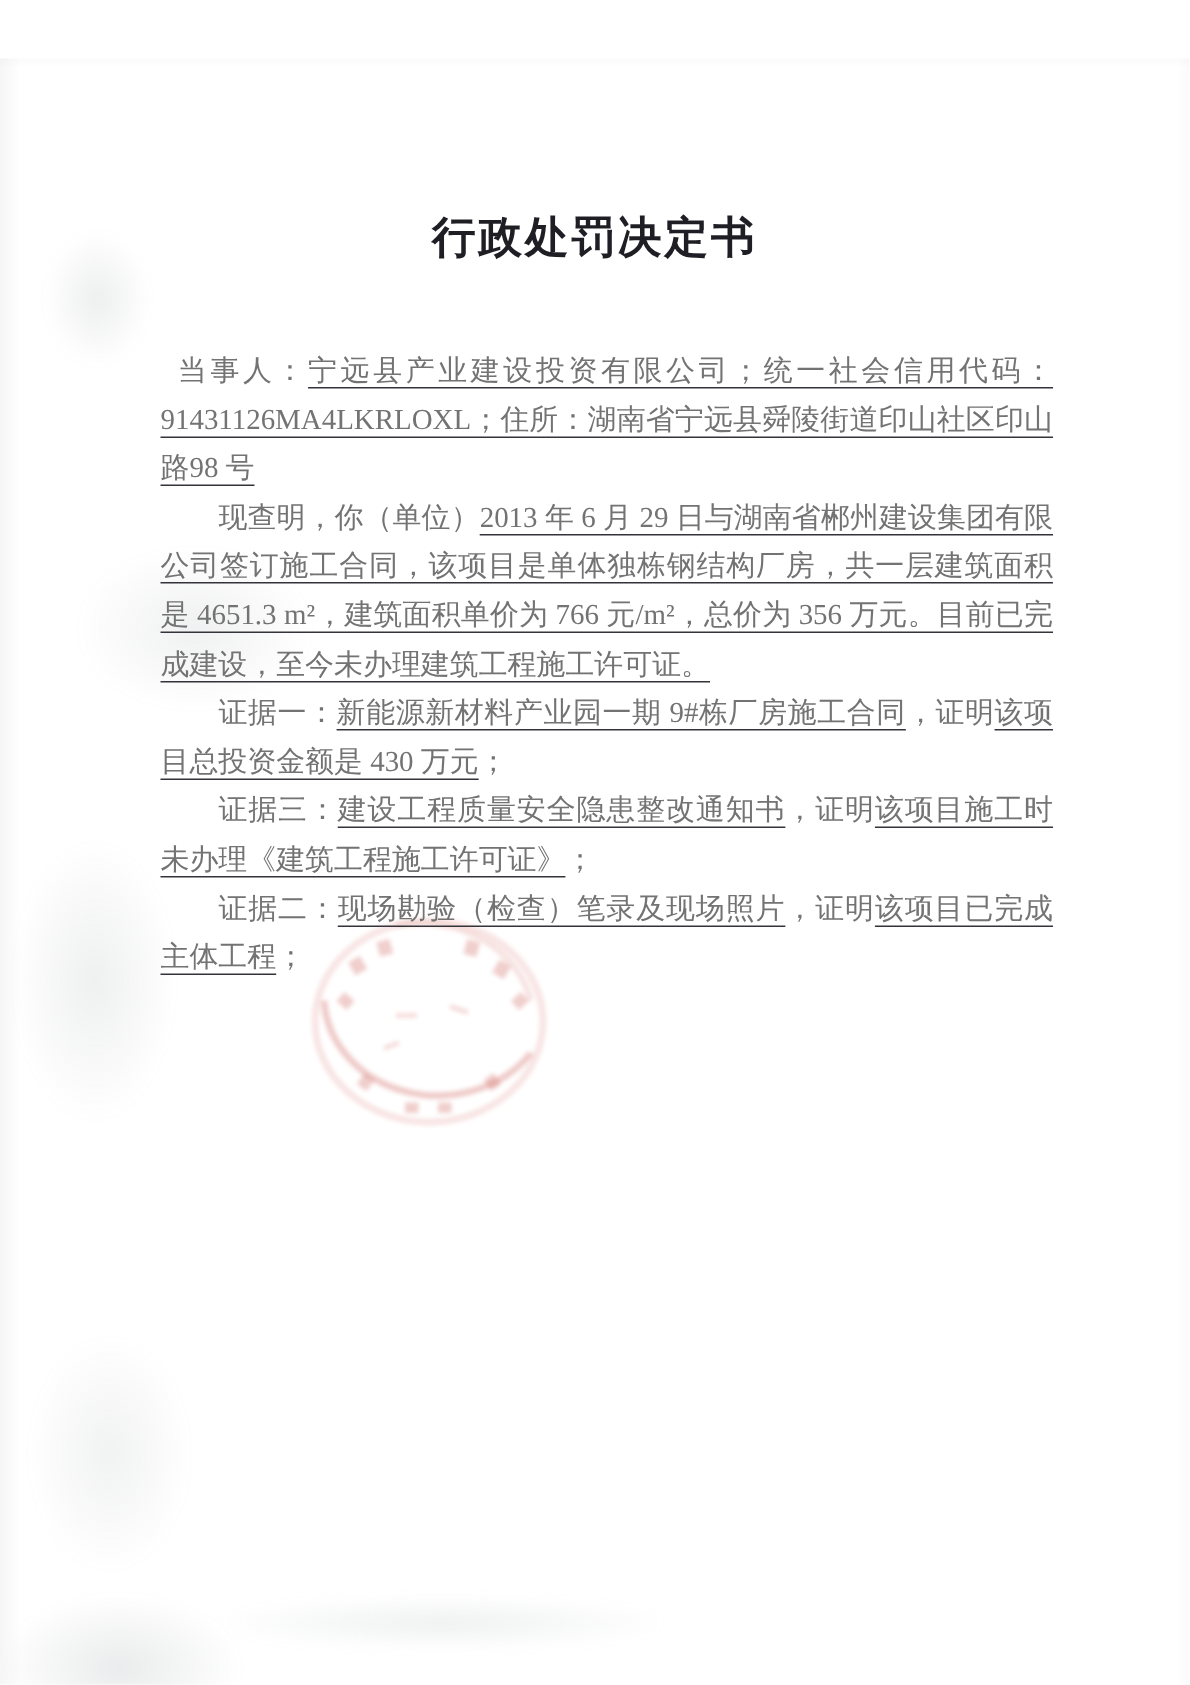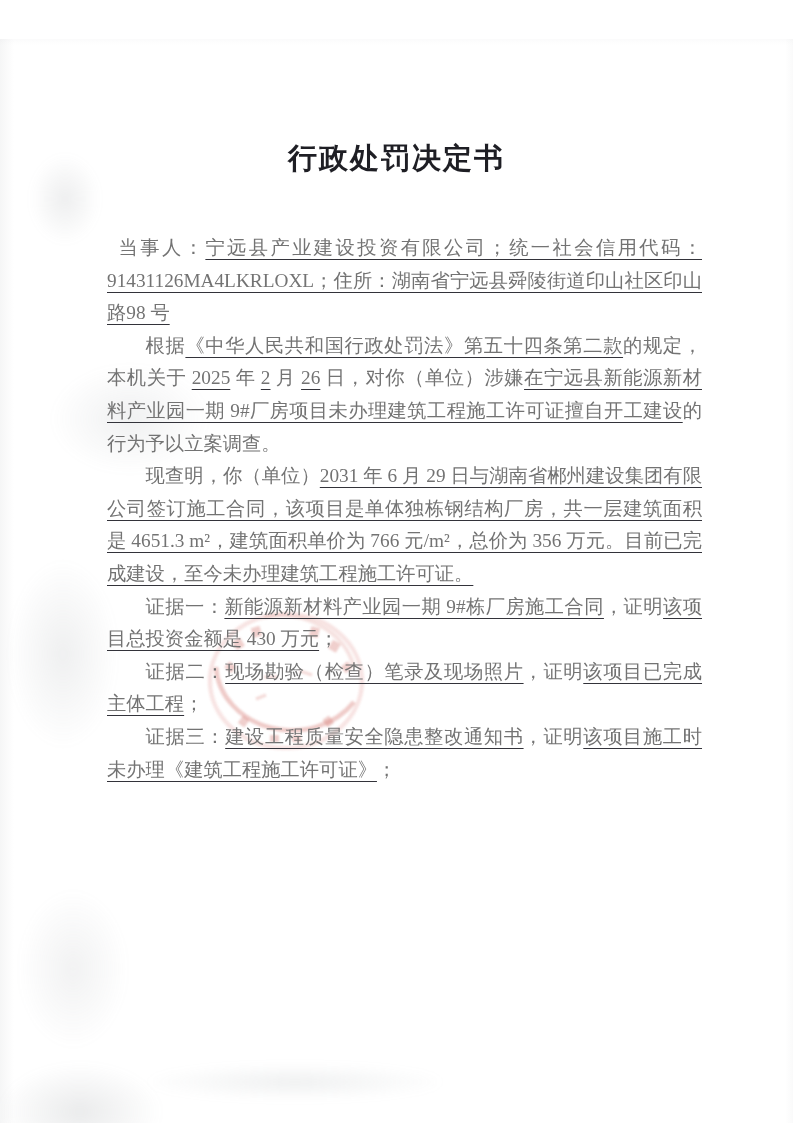--- a/index.html
+++ b/index.html
@@ -144,20 +144,19 @@
           <path d="M 52,92 l 10,-4"></path>
         </g>
       </g>
     </svg>
   </div>
 
   <h1 class="doc-title">行政处罚决定书</h1>
 
   <div class="doc-body">
       <p class="para small-indent"><span>当事人：</span><u>宁远县产业建设投资有限公司；统一社会信用代码：91431126MA4LKRLOXL；住所：湖南省宁远县舜陵街道印山社区印山路98 号</u></p>
-      <p class="para indent"><span>根据</span><u>《中华人民共和国行政处罚法》第五十四条第二款</u><span>的规定，本机关于 </span><u>2025</u><span> 年 </span><u>2</u><span> 月 </span><u>26</u><span> 日，对你（单位）涉嫌</span><u>在宁远县新能源新材料产业园一期 9#厂房项目未办理建筑工程施工许可证擅自开工建设</u><span>的行为予以立案调查。</span></p>
-      <p class="para indent"><span>现查明，你（单位）</span><u>2031 年 6 月 29 日与湖南省郴州建设集团有限公司签订施工合同，该项目是单体独栋钢结构厂房，共一层建筑面积是 4651.3 m²，建筑面积单价为 766 元/m²，总价为 356 万元。目前已完成建设，至今未办理建筑工程施工许可证。</u></p>
+      <p class="para indent"><span>现查明，你（单位）</span><u>2013 年 6 月 29 日与湖南省郴州建设集团有限公司签订施工合同，该项目是单体独栋钢结构厂房，共一层建筑面积是 4651.3 m²，建筑面积单价为 766 元/m²，总价为 356 万元。目前已完成建设，至今未办理建筑工程施工许可证。</u></p>
       <p class="para indent"><span>证据一：</span><u>新能源新材料产业园一期 9#栋厂房施工合同</u><span>，证明</span><u>该项目总投资金额是 430 万元</u><span>；</span></p>
+      <p class="para indent"><span>证据三：</span><u>建设工程质量安全隐患整改通知书</u><span>，证明</span><u>该项目施工时未办理《建筑工程施工许可证》</u><span>；</span></p>
       <p class="para indent"><span>证据二：</span><u>现场勘验（检查）笔录及现场照片</u><span>，证明</span><u>该项目已完成主体工程</u><span>；</span></p>
-      <p class="para indent"><span>证据三：</span><u>建设工程质量安全隐患整改通知书</u><span>，证明</span><u>该项目施工时未办理《建筑工程施工许可证》</u><span>；</span></p>
     </div>
 
 </div>
 
 </body></html>

